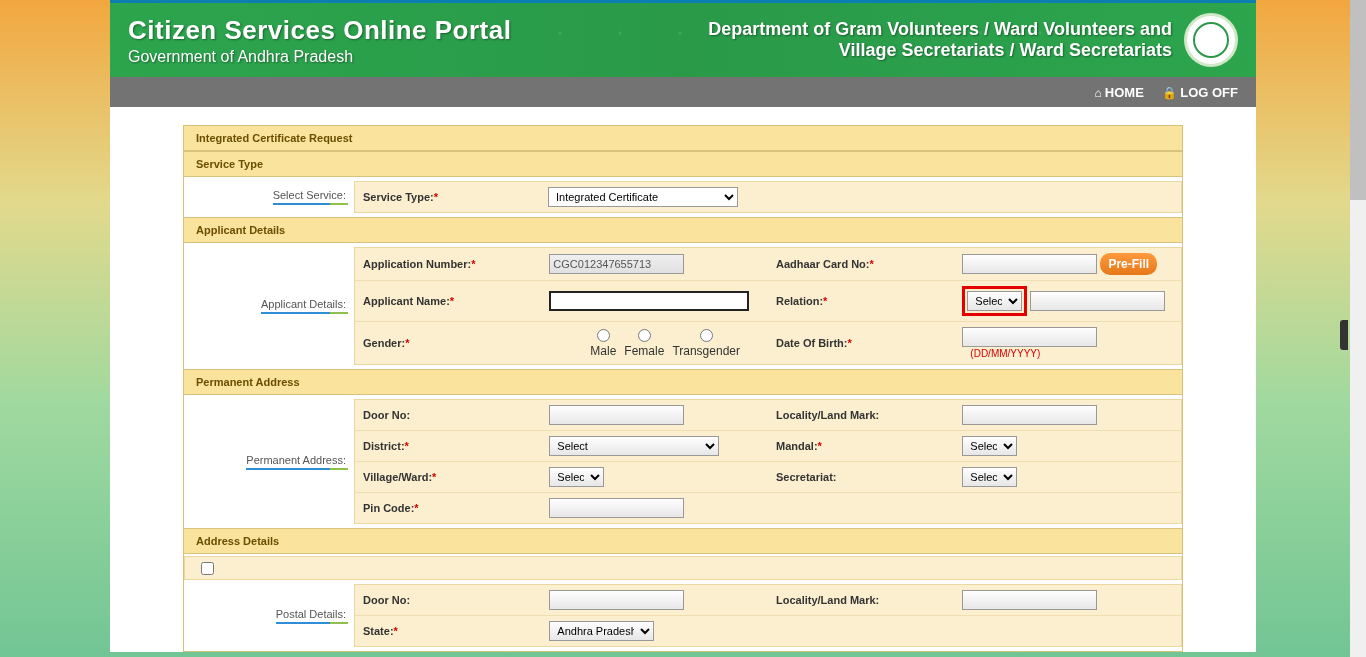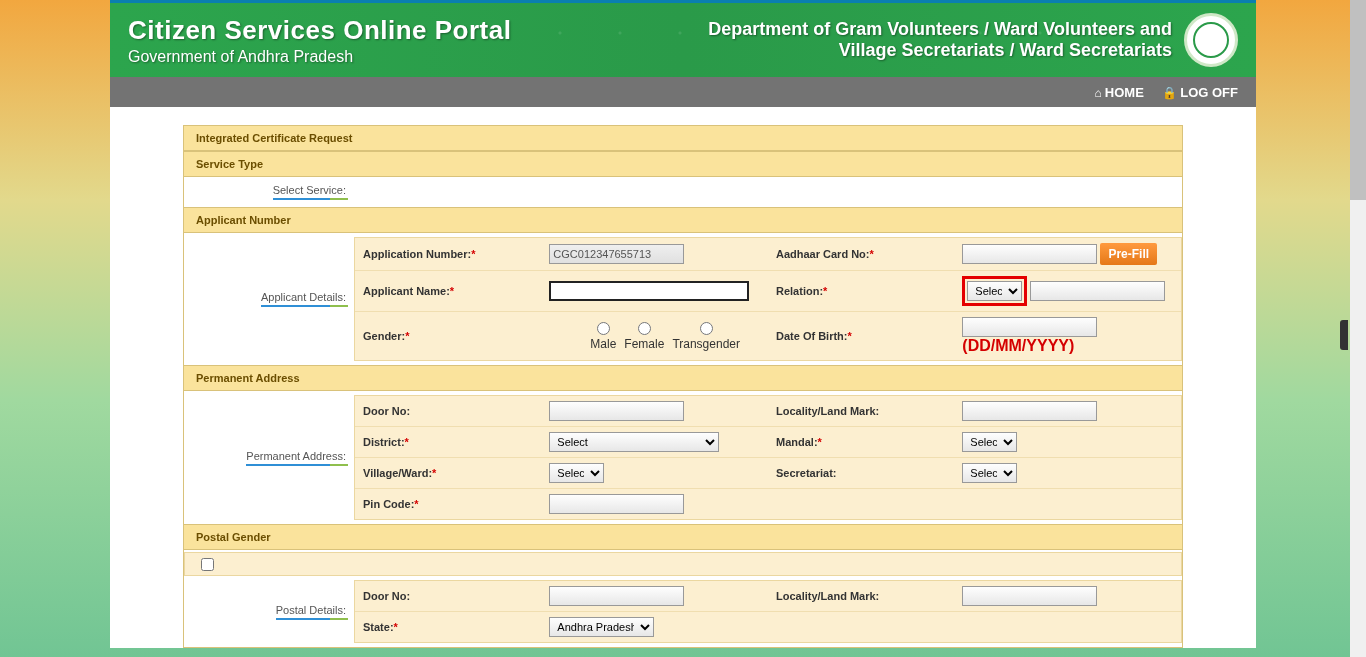--- a/index.html
+++ b/index.html
@@ -159,25 +159,25 @@
   }
   input[type=text] { width: 135px; }
   input.dark { background: #fff; border: 2px solid #222; height: 20px; width: 200px; }
   input.readonly { background: linear-gradient(#efefef,#e0e0e0); width: 135px; color:#555;}
   select.long { width: 170px; }
   select.med { width: 55px; }
   select.svc { width: 190px; background:#fff;}
   .gender-group { display: flex; gap: 8px; align-items:center;margin-left:41px;}
   .gender-group label { font-weight:normal; text-align:center; font-size:12px;}
   .gender-group input { display:block; margin: 0 auto 2px;}
-  .hint { color:#d40000; font-weight:bold; font-size:16px;}
+  .hint { color:#d40000; font-weight:normal; font-size:10px;margin-left:8px;}
   .prefill {
     background: linear-gradient(#ff9a3e,#e57818);
     color:#fff; border:none; height:22px; font-size:12px;
-    font-weight:bold; padding:0 8px; cursor:pointer; border-radius:2px;
+    font-weight:bold; padding:0 8px; cursor:pointer; border-radius:10px;
   }
   .highlight-red {
     border: 3px solid #e40000;
     padding: 2px;
     display:inline-block;
   }
   .postal-chk-row {
     background:#fcefd0;
     padding:4px 8px 4px 16px;
     font-size:12px;
@@ -222,23 +222,39 @@
     <a href="#"><span class="ico">🔒</span><span>LOG OFF</span></a>
   </div>
 
   <div class="content">
     <div class="form-box">
       <div class="sec-header">Integrated Certificate Request</div>
 
       <div class="sec-header">Service Type</div>
       <div class="subhead-row">
         <div class="side-lbl"><span class="uline">Select Service:</span></div>
-      </div>
-
-      <div class="sec-header">Applicant Number</div>
+        <div class="grid">
+          <table>
+              <tbody>
+                <tr>
+            <td class="lbl"><span>Service Type:</span><span class="req">*</span></td>
+            <td class="fld">
+              <select class="svc">
+                <option>Integrated Certificate</option>
+              </select>
+            </td>
+            <td></td>
+                  <td></td>
+          </tr>
+              </tbody>
+            </table>
+        </div>
+      </div>
+
+      <div class="sec-header">Applicant Details</div>
       <div class="subhead-row">
         <div class="side-lbl"><span class="uline">Applicant Details:</span></div>
         <div class="grid">
           <table>
             <tbody>
                 <tr>
               <td class="lbl"><span>Application Number:</span><span class="req">*</span></td>
               <td class="fld"><input type="text" class="readonly" readonly="" value="CGC012347655713" style=""></td>
               <td class="lbl"><span>Aadhaar Card No:</span><span class="req">*</span></td>
               <td class="fld">
@@ -305,21 +321,21 @@
               <td class="lbl"><span>Pin Code:</span><span class="req">*</span></td>
               <td class="fld"><input type="text" style=""></td>
               <td></td>
                   <td></td>
             </tr>
           </tbody>
             </table>
         </div>
       </div>
 
-      <div class="sec-header">Postal Gender</div>
+      <div class="sec-header">Address Details</div>
       <div class="postal-chk-row">
         <input type="checkbox" style="">
       </div>
       <div class="subhead-row">
         <div class="side-lbl"><span class="uline">Postal Details:</span></div>
         <div class="grid">
           <table>
             <tbody>
                 <tr>
               <td class="lbl"><span>Door No:</span></td>

